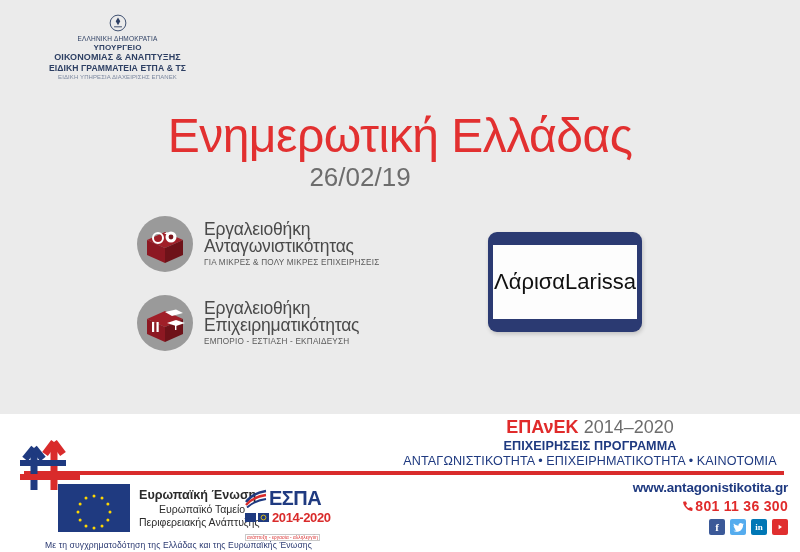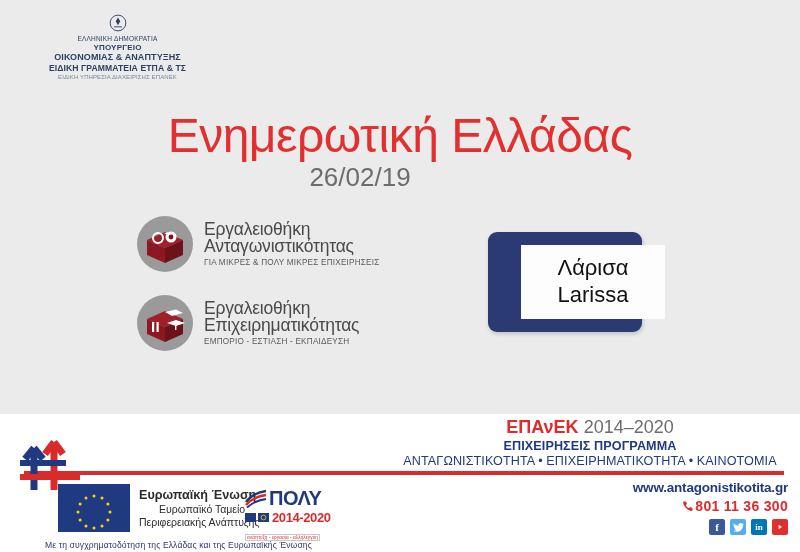--- a/index.html
+++ b/index.html
@@ -128,25 +128,23 @@
     border-radius: 9px;
     box-shadow: 1px 2px 4px rgba(0,0,0,.18);
     padding: 13px 5px;
     box-sizing: border-box;
   }
   .city-inner {
     width: 100%;
     height: 100%;
     background: #fdfdfd;
     display: flex;
-    flex-direction: column;
     align-items: center;
     justify-content: center;
     line-height: 1.22;
-    margin-left: 28px;
   }
   .city-gr { font-size: 22px; color: #111111; }
   .city-en { font-size: 22px; color: #111111; }
 
   
   .footer {
     position: absolute;
     left: 0;
     bottom: 0;
     width: 800px;
@@ -448,21 +446,21 @@
       </div>
     </div>
 
     <div class="espa">
       <div class="espa-top">
         <svg width="22" height="20" viewBox="0 0 22 20">
           <path d="M1 14 C7 6, 14 4, 21 3" stroke="#1f3a80" stroke-width="2.4" fill="none"></path>
           <path d="M1 17 C7 10, 14 8, 21 7" stroke="#d92b2b" stroke-width="2.4" fill="none"></path>
           <path d="M2 19.5 C8 14, 14 12, 21 11" stroke="#1f3a80" stroke-width="2" fill="none"></path>
         </svg>
-        <span class="espa-word">ΠΟΛΥ</span>
+        <span class="espa-word">ΕΣΠΑ</span>
       </div>
       <div class="espa-years">
         <svg class="espa-mini-flag" viewBox="0 0 24 9">
           <rect x="0" y="0" width="11" height="9" fill="#1f3a80"></rect>
           <rect x="13" y="0" width="11" height="9" fill="#1f3a80"></rect>
           <circle cx="18.5" cy="4.5" r="2.4" fill="none" stroke="#ffd700" stroke-width="0.8"></circle>
         </svg>
         <span class="espa-years-label">2014-2020</span>
       </div>
       <div class="espa-tag">ανάπτυξη - εργασία - αλληλεγγύη</div>

